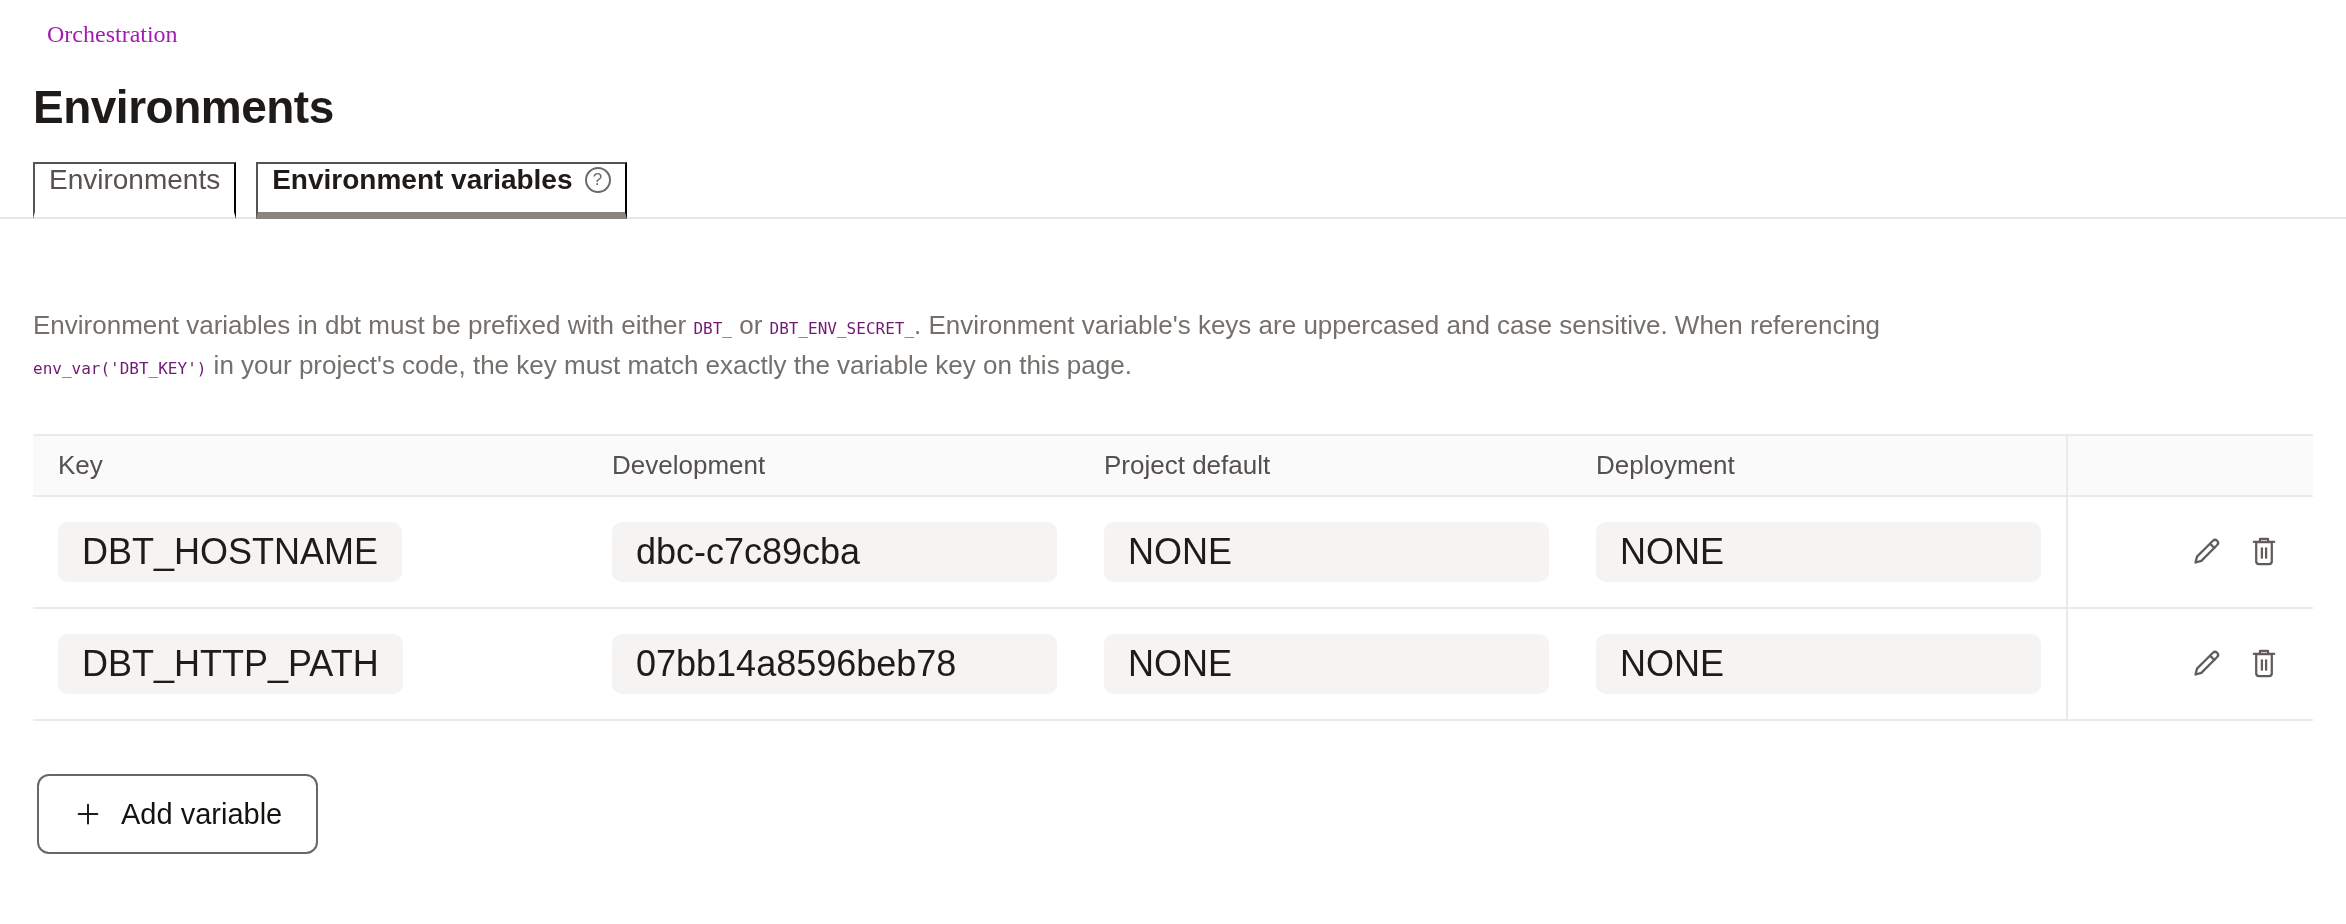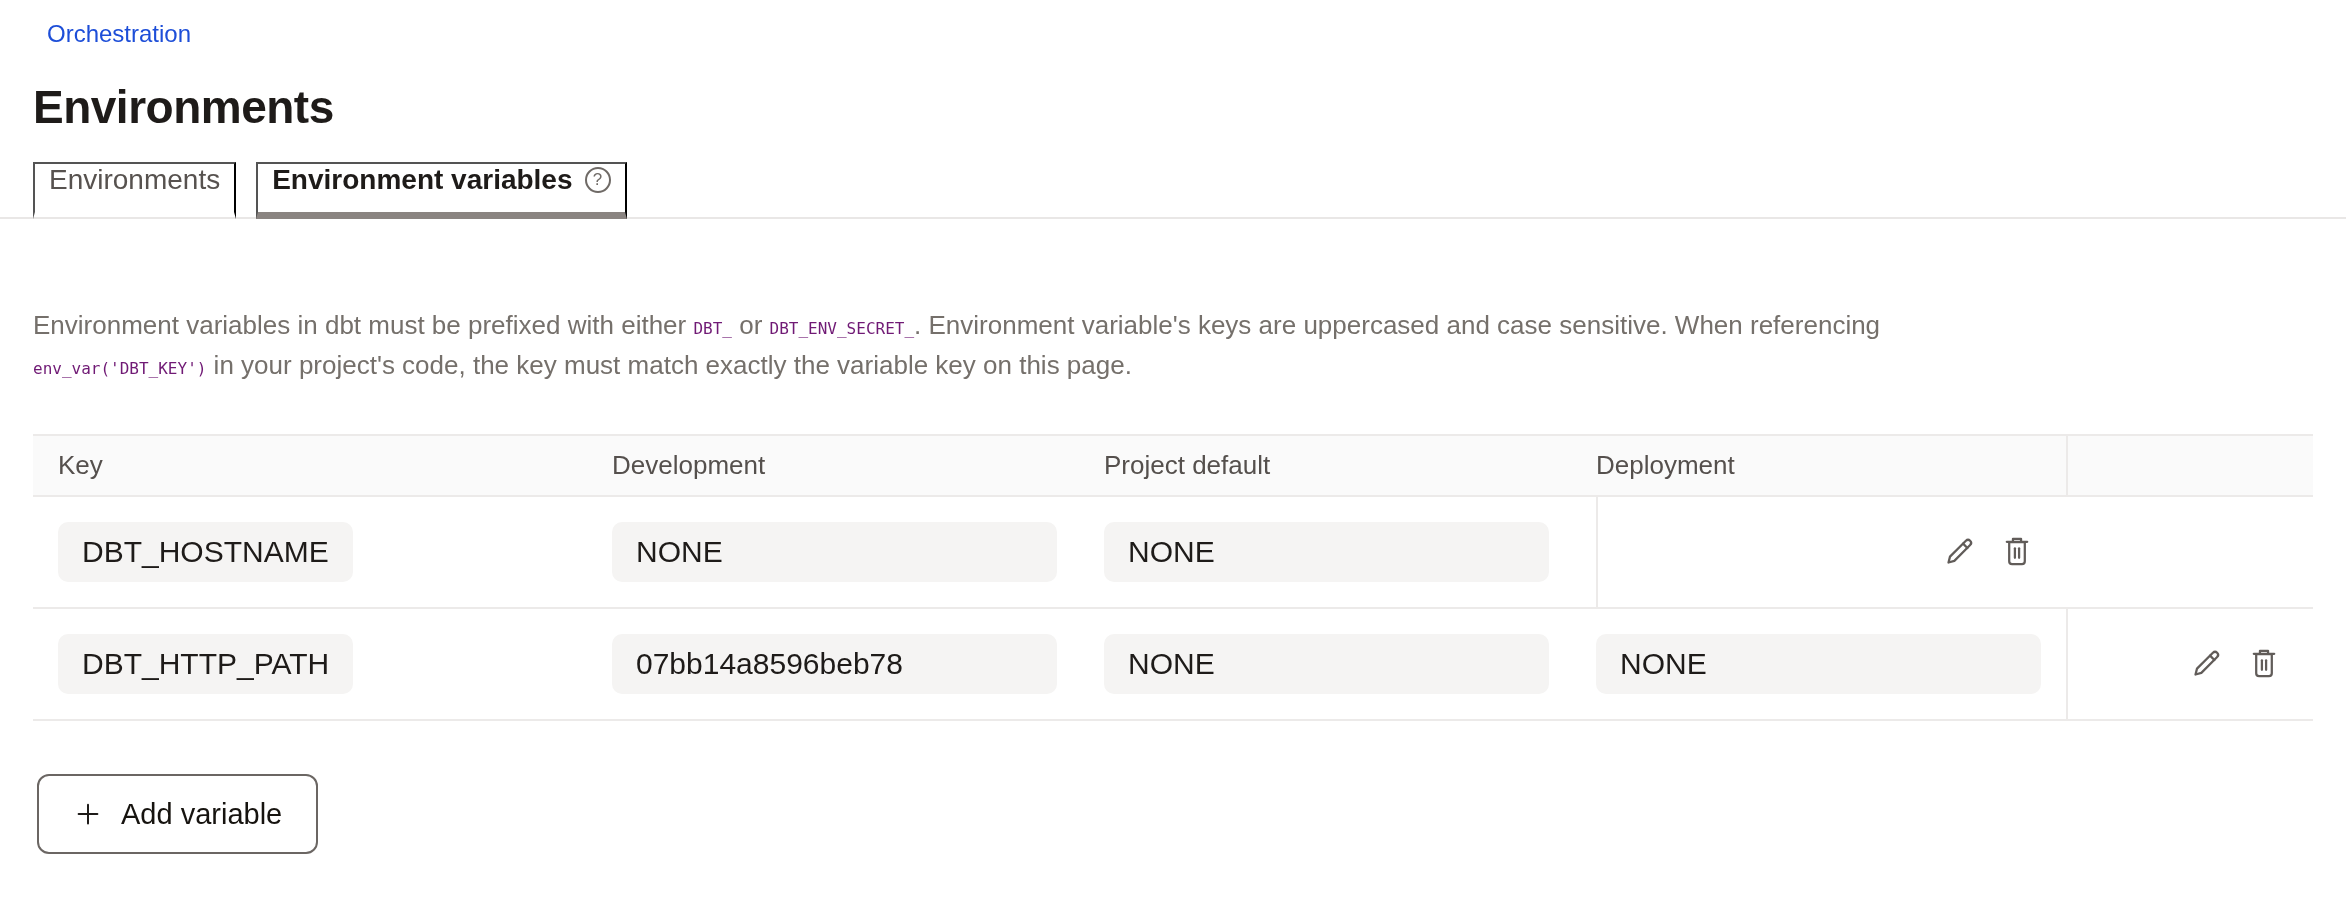--- a/index.html
+++ b/index.html
@@ -8,21 +8,22 @@
     width: 2346px; height: 924px;
     background: #ffffff;
     font-family: "Liberation Sans", sans-serif;
     color: #1e1b19;
     overflow: hidden;
   }
   .breadcrumb {
     padding: 20px 0 0 47px;
     font-size: 24px;
     line-height: 28px;
-    color: #1d4ed8;
+    color: #a21caf;
+    font-family: Liberation Serif, serif;
   }
   .page-title {
     margin: 34px 0 0 33px;
     font-size: 46px;
     line-height: 50px;
     font-weight: 700;
     letter-spacing: -0.5px;
     color: #1e1b19;
   }
   .tabbar {
@@ -96,21 +97,21 @@
   .t-head .th.col-key { padding-left: 25px; }
   .t-body-row { height: 112px; background: #ffffff; }
   .cell-key { padding-left: 25px; }
   .pill {
     display: inline-flex;
     align-items: center;
     height: 60px;
     padding: 0 24px;
     background: #f5f4f3;
     border-radius: 10px;
-    font-size: 30px;
+    font-size: 36px;
     color: #1e1b19;
     white-space: nowrap;
   }
   .pill.fixed { width: 445px; }
   .cell-actions {
     align-self: stretch;
     display: flex;
     align-items: center;
     justify-content: flex-end;
     gap: 20px;
@@ -174,20 +175,23 @@
     <div class="th">Project default</div>
     <div class="th">Deployment</div>
     <div class="cell-actions"></div>
   </div>
 
   <div class="t-row t-body-row">
     <div class="cell-key">
       <span class="pill">DBT_HOSTNAME</span>
     </div>
     <div>
+      <span class="pill fixed">dbc-c7c89cba</span>
+    </div>
+    <div>
       <span class="pill fixed">NONE</span>
     </div>
     <div>
       <span class="pill fixed">NONE</span>
     </div>
     <div class="cell-actions">
       <button class="icon-btn">
         <svg viewBox="0 0 24 24" fill="none" stroke="#615c59" stroke-width="1.5" stroke-linejoin="round" stroke-linecap="round">
           <path d="M5 19l1-3.9L16.6 4.5a2 2 0 0 1 2.83 2.83L8.9 17.9 5 19z"></path>
           <path d="M14.7 6.4l2.9 2.9"></path>

